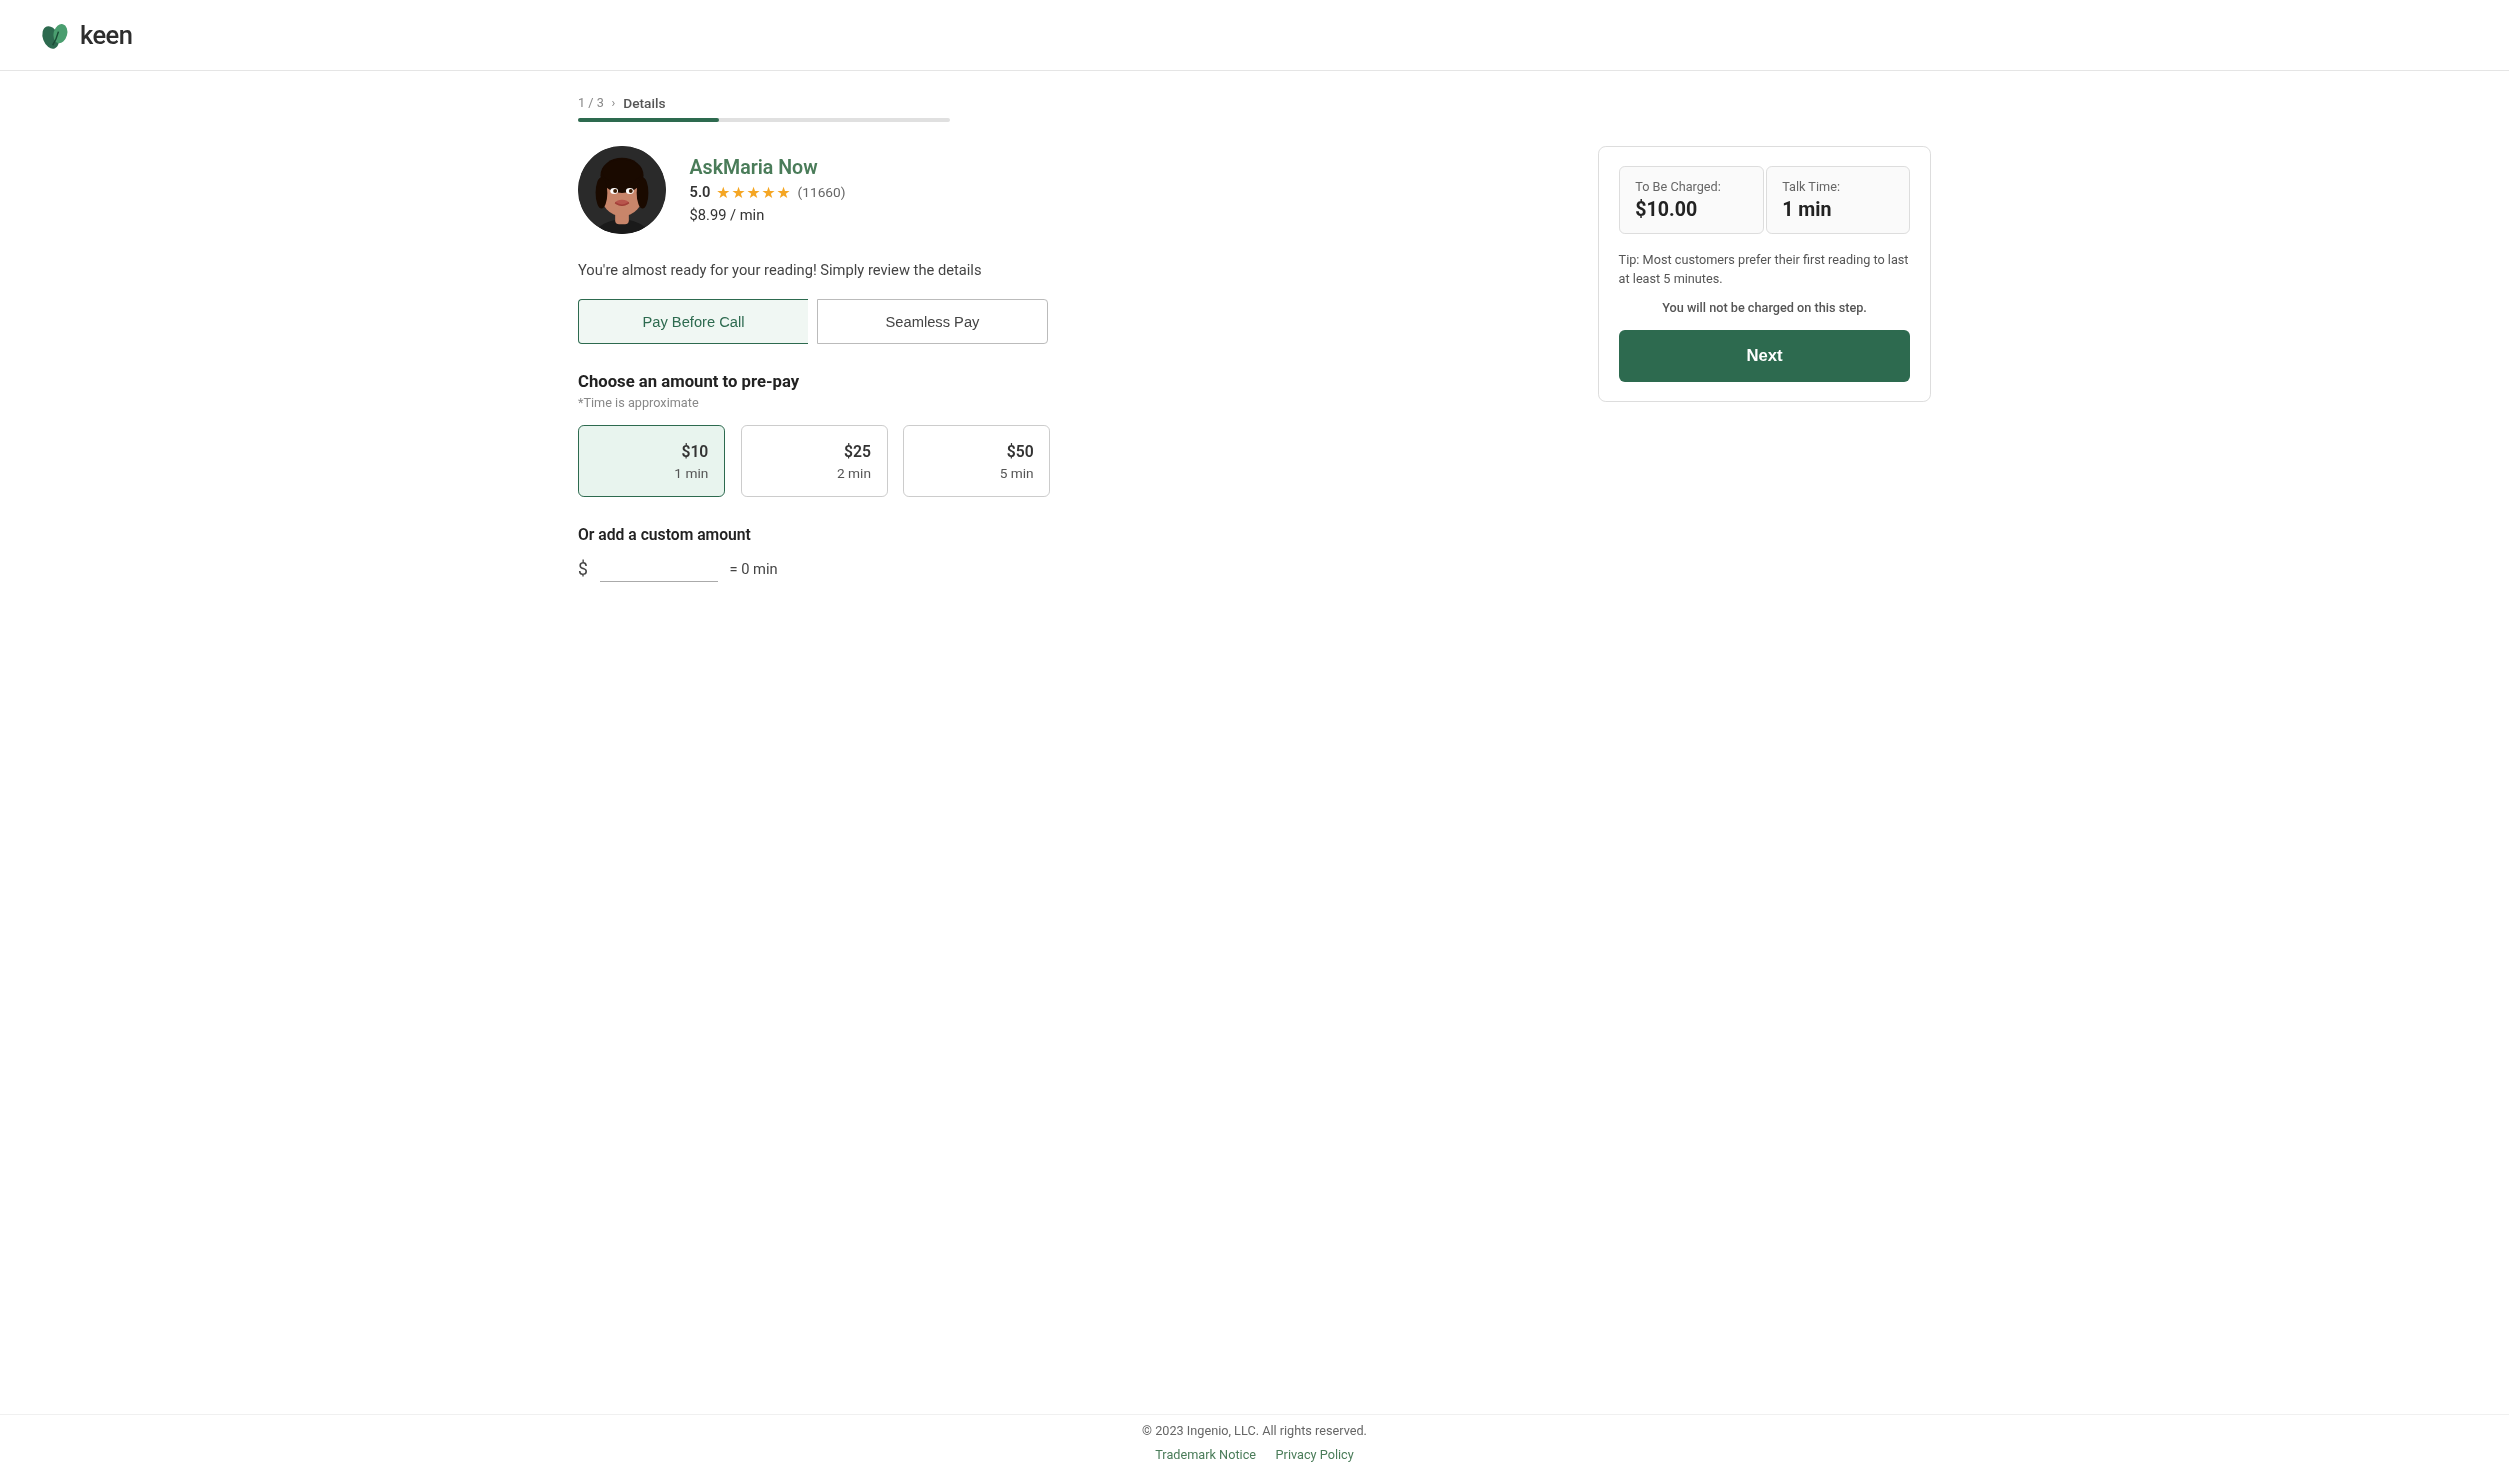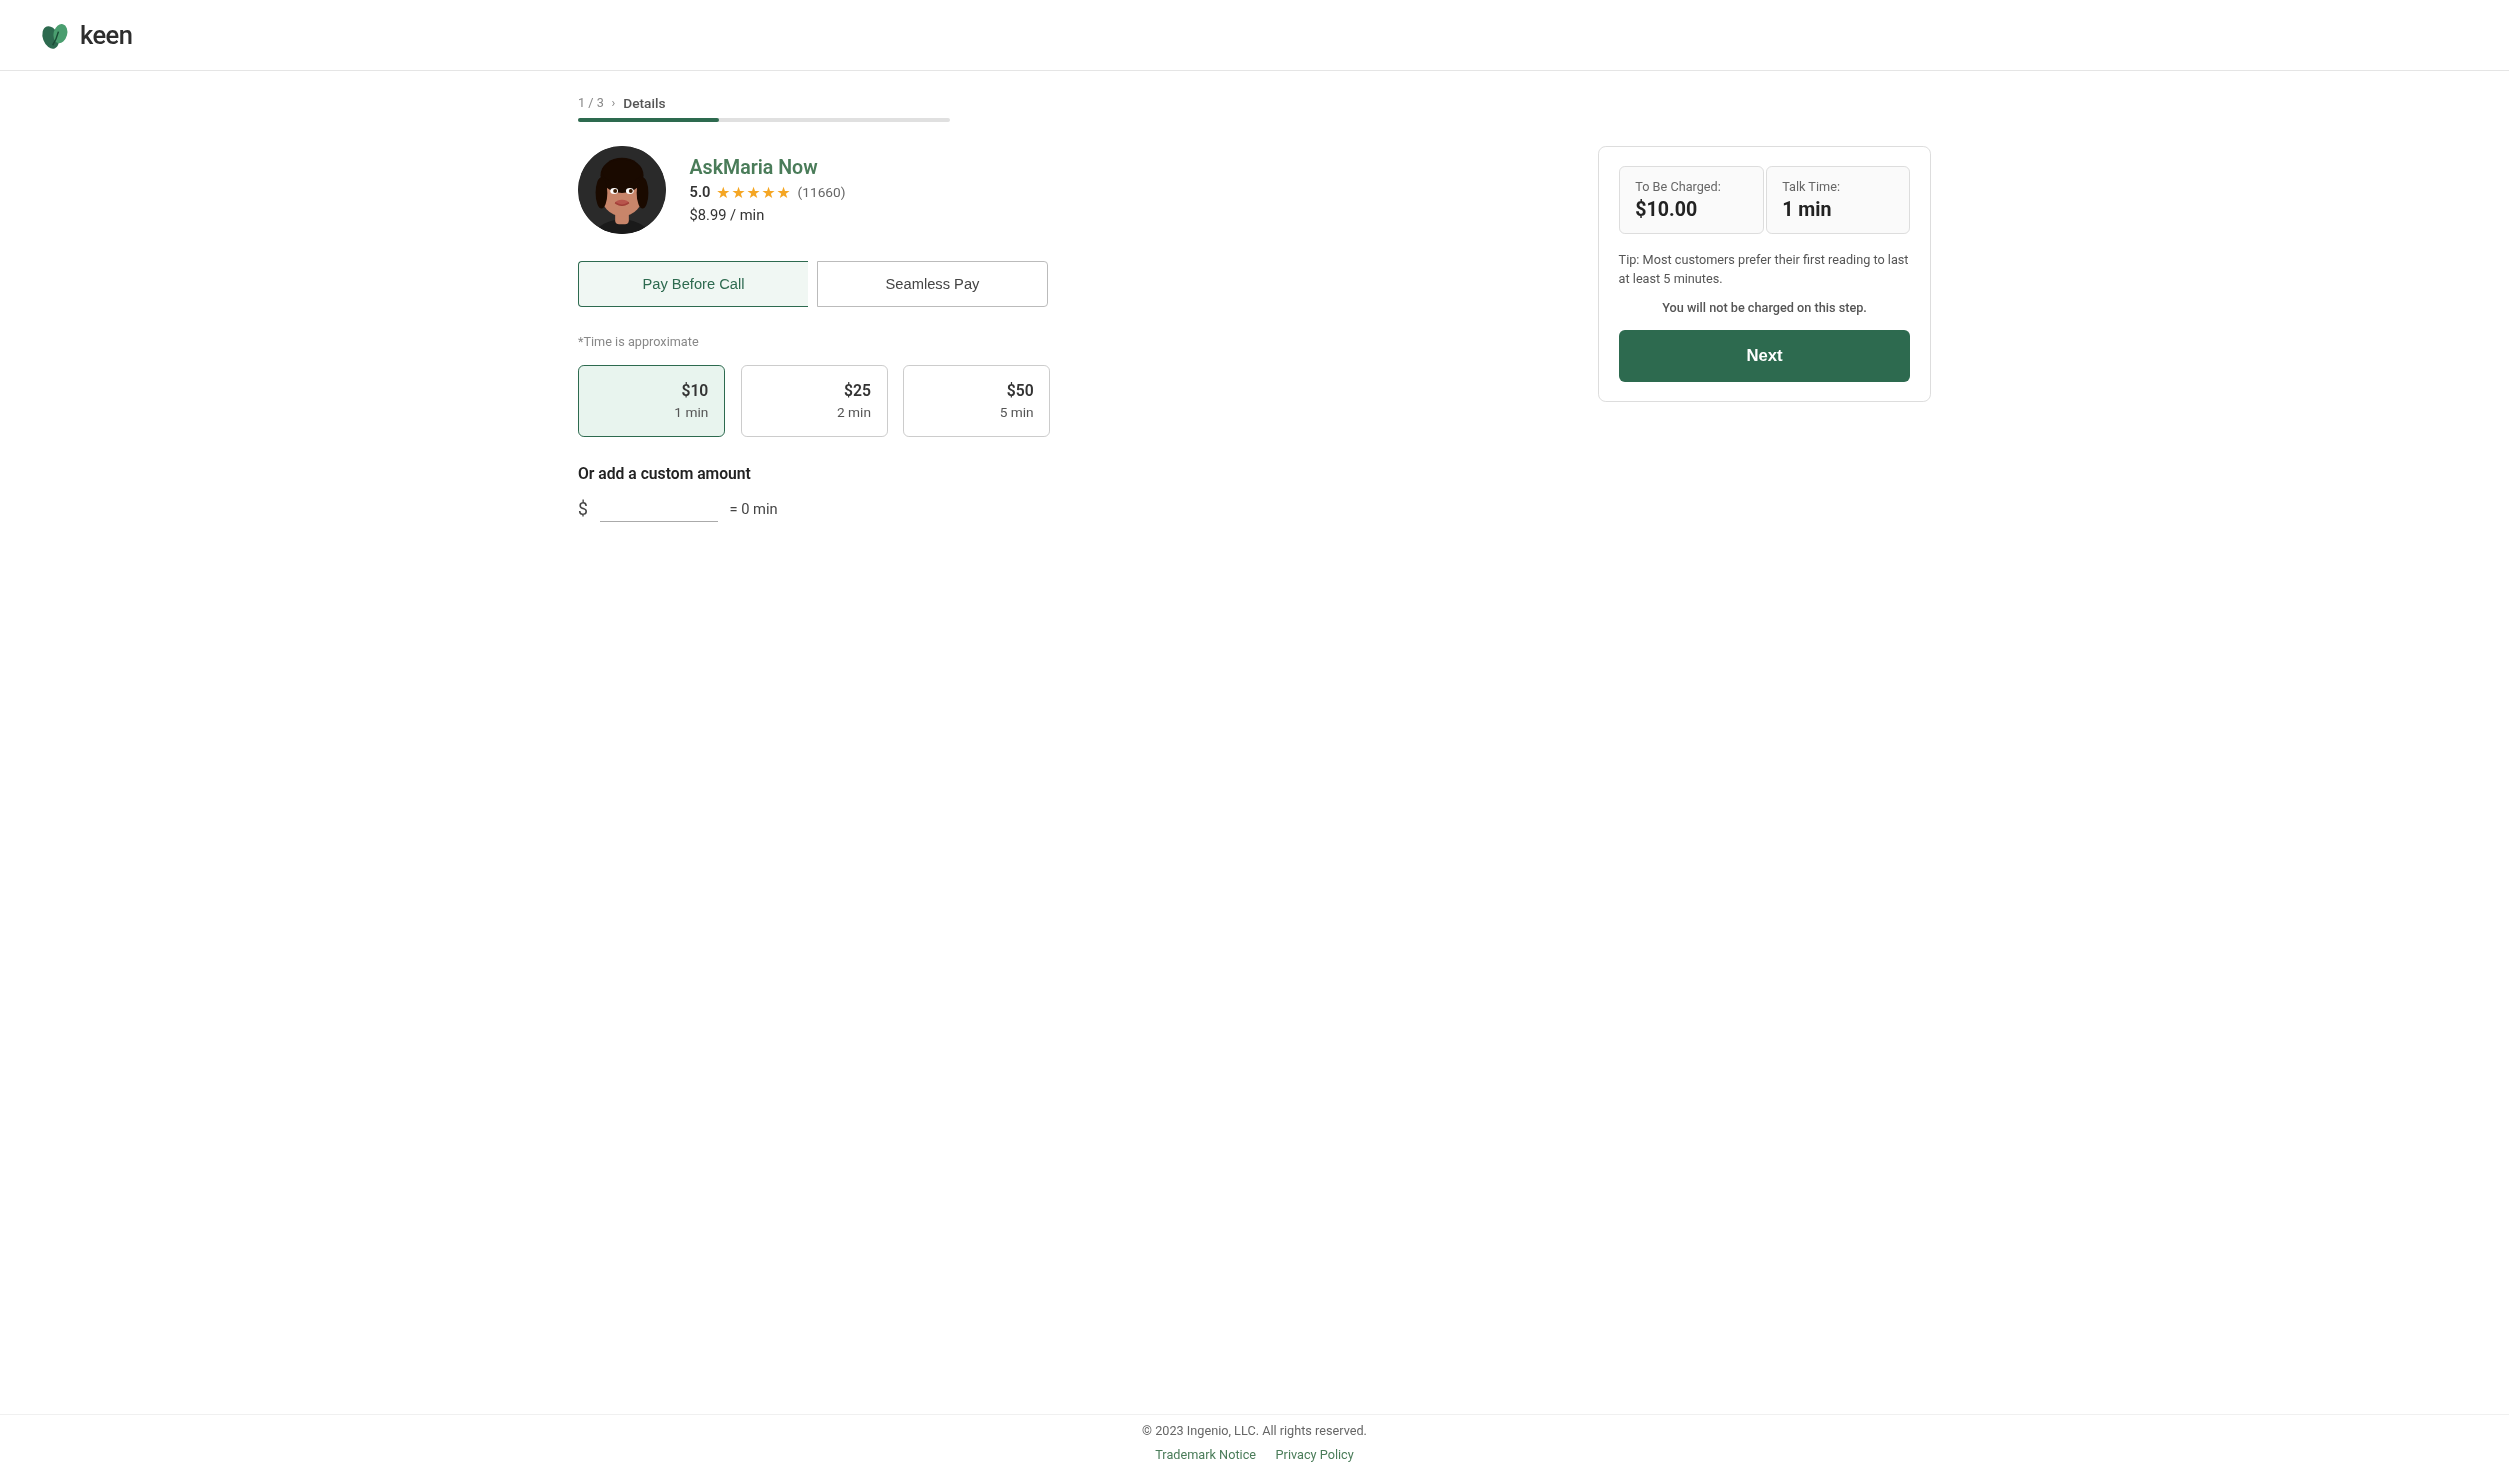--- a/index.html
+++ b/index.html
@@ -398,27 +398,29 @@
           <div class="advisor-name">AskMaria Now</div>
           <div class="advisor-rating">
             <span class="rating-score">5.0</span>
             <span class="stars">★★★★★</span>
             <span class="review-count">(11660)</span>
           </div>
           <div class="advisor-price">$8.99 / min</div>
         </div>
       </div>
 
+      <p class="section-subtitle">You're almost ready for your reading! Simply review the details</p>
 
       <div class="pay-tabs">
         <button class="pay-tab active">Pay Before Call</button>
         <button class="pay-tab">Seamless Pay</button>
       </div>
 
       <div>
+        <div class="section-title">Choose an amount to pre-pay</div>
         <div class="section-note">*Time is approximate</div>
 
         <div class="amount-cards">
           <div class="amount-card selected">
             <div class="amount-value">$10</div>
             <div class="amount-time">1 min</div>
           </div>
           <div class="amount-card">
             <div class="amount-value">$25</div>
             <div class="amount-time">2 min</div>

